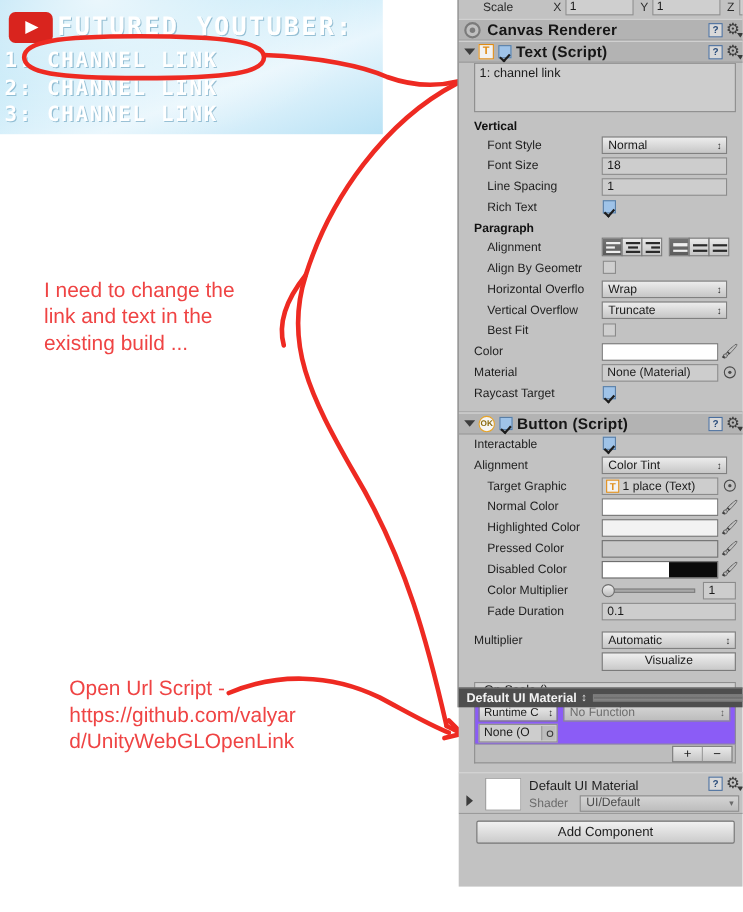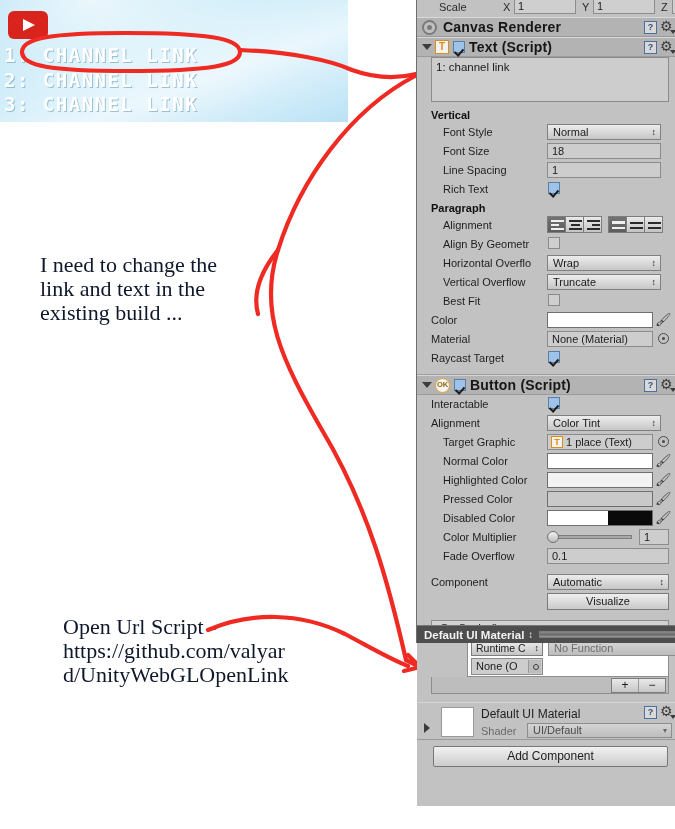--- a/index.html
+++ b/index.html
@@ -39,22 +39,22 @@
     text-shadow: 1px 1px 0 rgba(90,150,180,.55);
     white-space:nowrap;
   }
   .btitle{ left:52px; top:12px; font-size:23px; letter-spacing:2px;}
   .brow{ left:4px; font-size:19px;}
   #brow1{ top:44px; }
   #brow2{ top:69px; }
   #brow3{ top:93px; }
 
   .anno {
-    position:absolute; color:#0f172a; font-size:22px; line-height:24px;
-    font-family:Liberation Serif, serif; white-space:pre-line;
+    position:absolute; color:#ef4444; font-size:19px; line-height:24px;
+    font-family:Liberation Sans, sans-serif; white-space:pre-line;
   }
   #anno1{ left:40px; top:253px; width:215px; }
   #anno2{ left:63px; top:615px; width:290px; }
 
   #ink { position:absolute; left:0; top:0; width:675px; height:829px; pointer-events:none; }
 
   
   #inspector{
     position:absolute; left:416px; top:0; width:279px; height:643px;
     background:#c2c2c2;
@@ -203,21 +203,21 @@
   .addcomp{
     position:absolute; left:16px; top:6px; width:235px; height:21px;
     background:linear-gradient(#f1f1f1,#cbcbcb); border:1px solid #777;
     border-radius:2px; text-align:center; line-height:19px; font-size:12px;
   }
 
   
   .onclick-box{ position:absolute; left:14px; top:0; width:238px; }
   .oc-head{ height:17px; background:#d2d2d2; border:1px solid #8e8e8e;
      padding-left:8px; line-height:15px; font-size:11.5px; }
-  .oc-body{ background:#ffffff; border:1px solid #8e8e8e; border-top:none; height:40px; position:relative;margin-left:36px;}
+  .oc-body{ background:#8b5cf6; border:1px solid #8e8e8e; border-top:none; height:40px; position:relative;}
   .oc-runtime{
     position:absolute; left:3px; top:3px; width:72px;height:16px;
     background:linear-gradient(#ececec,#c5c5c5); border:1px solid #7d7d7d;
     padding-left:4px; line-height:14px; font-size:10.5px;
   }
   .oc-runtime .arrows{ position:absolute; right:3px; top:0; font-size:9px; line-height:15px;}
   .oc-nofunc{
     position:absolute; left:80px; top:3px; width:152px;height:16px;
     background:linear-gradient(#d6d6d6,#bcbcbc); border:1px solid #8d8d8d;
     padding-left:5px; line-height:14px; font-size:11px; color:#6d6d6d;
@@ -286,20 +286,21 @@
 </head>
 <body>
 
 <div id="root">
 
   <div id="banner">
     <div class="sheen"></div>
     <div class="yt-badge">
         <div class="tri"></div>
       </div>
+    <div class="btitle">FUTURED YOUTUBER:</div>
     <div class="brow" id="brow1">1: CHANNEL LINK</div>
     <div class="brow" id="brow2">2: CHANNEL LINK</div>
     <div class="brow" id="brow3">3: CHANNEL LINK</div>
   </div>
 
   <div class="anno" id="anno1">I need to change the
 link and text in the
 existing build ...</div>
   <div class="anno" id="anno2">Open Url Script -
 https://github.com/valyar
@@ -527,27 +528,27 @@
       </div>
       <div class="row">
         <span class="label ind">Color Multiplier</span>
         <div class="sliderwrap">
           <div class="slidertrack"></div>
           <div class="sliderknob"></div>
         </div>
         <div class="slidernum">1</div>
       </div>
       <div class="row">
-        <span class="label ind">Fade Overflow</span>
+        <span class="label ind">Fade Duration</span>
         <div class="fld" style="width:122px;">0.1</div>
       </div>
 
       <div style="height:7px;"></div>
       <div class="row">
-        <span class="label">Component</span>
+        <span class="label">Multiplier</span>
         <div class="drop" style="width:122px;">
           <span>Automatic</span>
           <span class="arrows">↕</span>
         </div>
       </div>
       <div class="row">
         <div class="bigbtn">Visualize</div>
       </div>
 
       <div style="height:9px;"></div>

